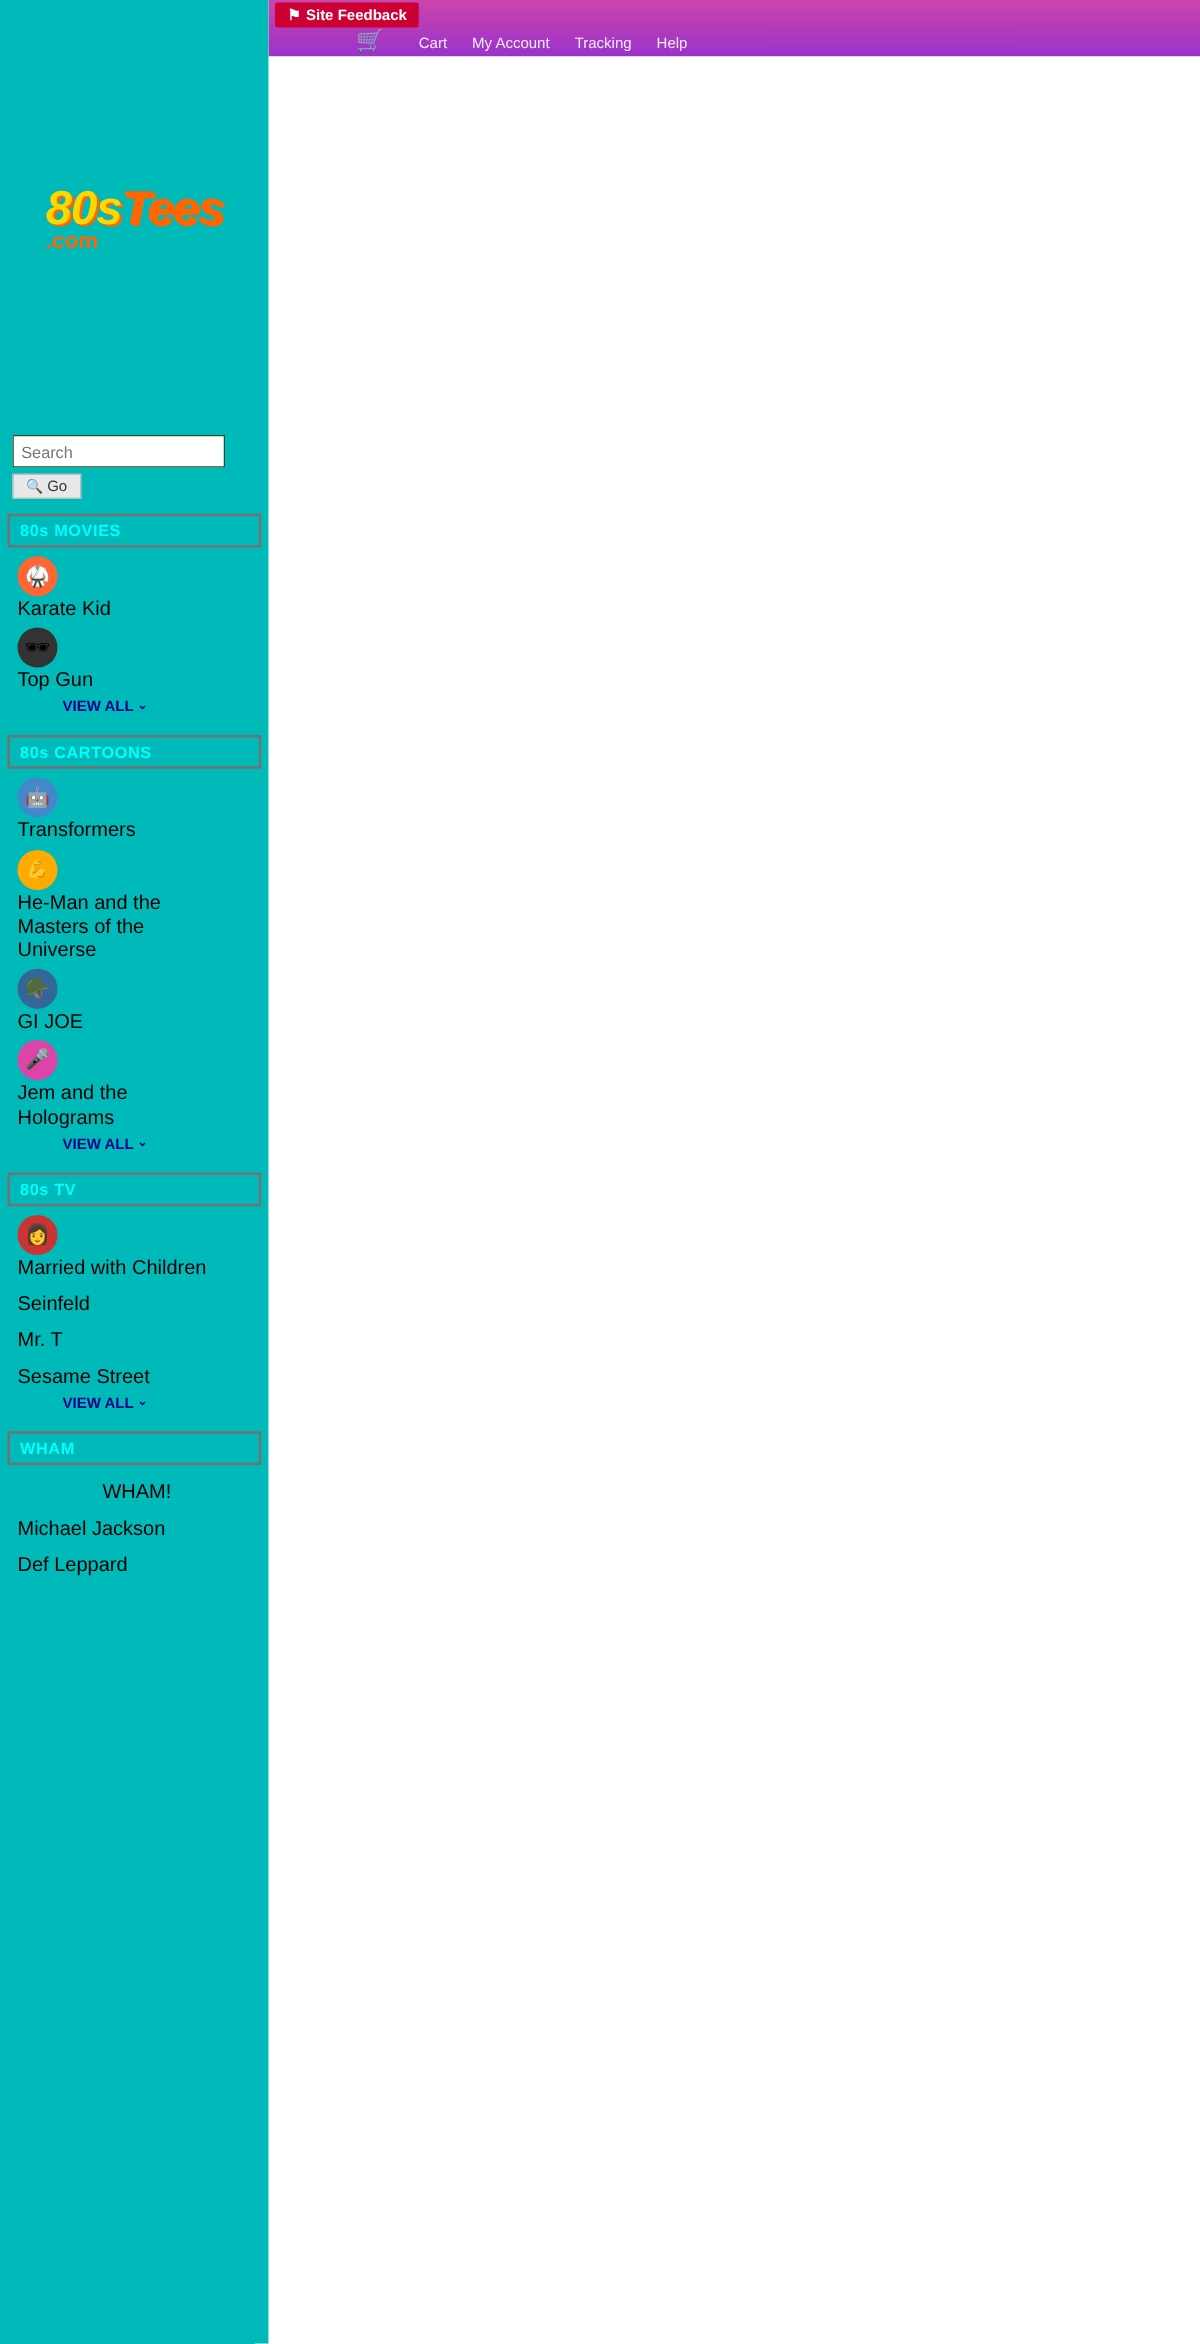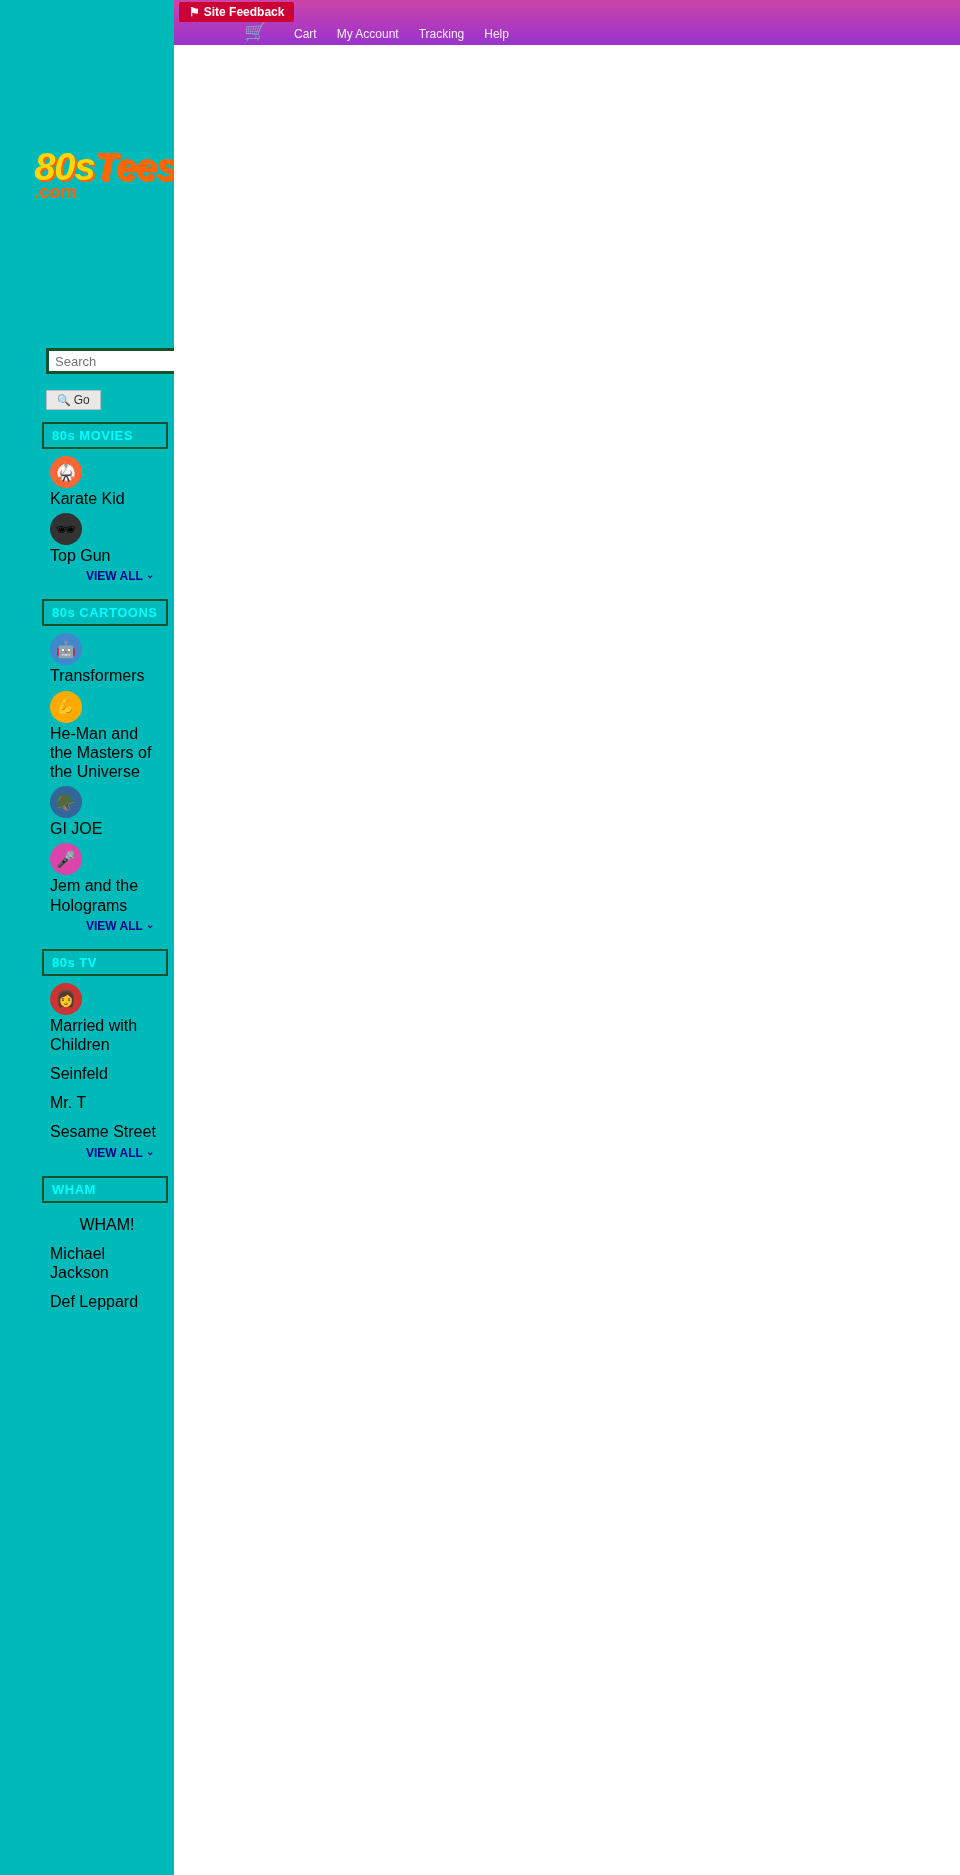--- a/index.html
+++ b/index.html
@@ -7,26 +7,25 @@
       width: 960px;
       min-height: 1875px;
       font-family: Arial, sans-serif;
       background: #fff;
       display: flex;
       flex-direction: row;
     }
 
     
     #sidebar {
-      width: 174px;
+      width: 215px;
       min-height: 1875px;
       background: #00BABA;
       position: relative;
       flex-shrink: 0;
-      padding-left: 36px;
     }
 
     
     #logo-area {
       display: flex;
       justify-content: center;
       align-items: center;
       padding: 20px 10px 10px 10px;
       height: 340px;
     }
@@ -56,27 +55,27 @@
       font-style: normal;
     }
 
     
     #search-area {
       padding: 8px 10px 6px 10px;
     }
     #search-input {
       width: 170px;
       height: 26px;
-      border: 3px solid #14532d;
+      border: 1px solid #14532d;
       padding: 2px 6px;
       font-size: 13px;
       background: #fff;
       color: #14532d;
       display: block;
-      margin-bottom: 16px;
+      margin-bottom: 5px;
     }
     #go-button {
       background: #e8e8e8;
       border: 1px solid #bbb;
       padding: 2px 10px;
       font-size: 12px;
       cursor: pointer;
       display: flex;
       align-items: center;
       gap: 3px;
@@ -87,21 +86,21 @@
       font-size: 11px;
     }
 
     
     .nav-section {
       padding: 0 0 6px 0;
     }
 
     .section-header {
       background: transparent;
-      border: 2px solid #14532d;
+      border: 2px solid #737373;
       color: #00FFFF;
       font-size: 13px;
       font-weight: bold;
       padding: 4px 8px;
       margin: 6px 6px 4px 6px;
       display: block;
       letter-spacing: 0.5px;
     }
 
     .nav-item {

